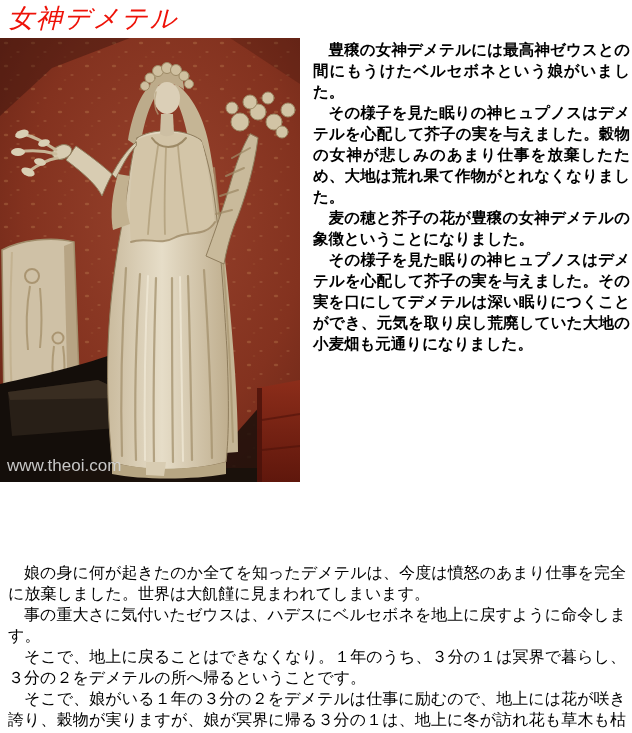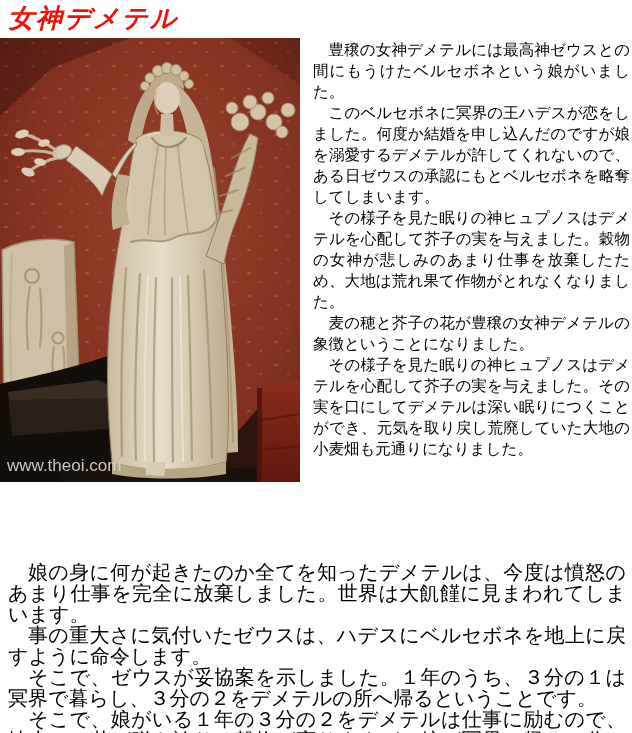--- a/index.html
+++ b/index.html
@@ -5,36 +5,36 @@
   html,body{margin:0;padding:0;}
   body{
     width:632px;height:733px;overflow:hidden;background:#ffffff;
     font-family:"Liberation Sans","DejaVu Sans",sans-serif;
     color:#000;
   }
   .header{height:38px;display:flex;align-items:center;}
   .page-title{
     margin:2px 0 4px 8px;
     font-size:26px;line-height:28px;
-    font-weight:700;font-style:italic;
+    font-weight:400;font-style:italic;
     letter-spacing:2px;
     color:#ee1208;
   }
   .top-row{display:flex;}
   .photo-frame{flex:none;width:300px;height:516px;position:relative;}
   .photo-frame svg{display:block;width:300px;height:444px;}
-  .right-col{flex:1;padding:1px 2px 0 13px;}
+  .right-col{flex:1;padding:1px 2px 0 13px;font-weight:bold;}
   p.jp{
     margin:0;
     font-size:15.5px;line-height:21px;
     text-align:justify;text-indent:1em;
     word-break:break-all;
   }
   .bottom-block{padding:8px 6px 0 8px;}
-  .bottom-block p.jp{font-size:20px;line-height:21px;}
+  .bottom-block p.jp{font-size:16px;line-height:21px;}
 </style>
 </head>
 <body>
 
 <div class="header">
   <h1 class="page-title">女神デメテル</h1>
 </div>
 
 <div class="top-row">
 
@@ -156,26 +156,25 @@
         <path d="M112,424 C140,433 192,433 226,424 L226,436 C192,442 142,442 112,436 Z" fill="#b7a683"></path>
         <path d="M146,424 L166,424 L164,438 L146,437 Z" fill="#d8ccb2"></path>
       </g>
 
       <text x="7" y="433" font-size="17" fill="#d6d6d6" opacity="0.92">www.theoi.com</text>
     </svg>
   </div>
 
   <div class="right-col">
     <p class="jp">豊穣の女神デメテルには最高神ゼウスとの間にもうけたベルセボネという娘がいました。</p>
-    <p class="jp">このベルセボネに冥界の王ハデスが恋をしました。何度か結婚を申し込んだのですが娘を溺愛するデメテルが許してくれないので、ある日ゼウスの承認にもとベルセボネを略奪してしまいます。</p>
     <p class="jp">その様子を見た眠りの神ヒュプノスはデメテルを心配して芥子の実を与えました。穀物の女神が悲しみのあまり仕事を放棄したため、大地は荒れ果て作物がとれなくなりました。</p>
     <p class="jp">麦の穂と芥子の花が豊穣の女神デメテルの象徴ということになりました。</p>
     <p class="jp">その様子を見た眠りの神ヒュプノスはデメテルを心配して芥子の実を与えました。その実を口にしてデメテルは深い眠りにつくことができ、元気を取り戻し荒廃していた大地の小麦畑も元通りになりました。</p>
   </div>
 
 </div>
 
 <div class="bottom-block">
   <p class="jp">娘の身に何が起きたのか全てを知ったデメテルは、今度は憤怒のあまり仕事を完全に放棄しました。世界は大飢饉に見まわれてしまいます。</p>
   <p class="jp">事の重大さに気付いたゼウスは、ハデスにベルセボネを地上に戻すように命令します。</p>
-  <p class="jp">そこで、ゼウスが妥協案を示しました。１年のうち、３分の１は冥界で暮らし、３分の２をデメテルの所へ帰るということです。</p>
+  <p class="jp">そこで、地上に戻ることはできなくなり。１年のうち、３分の１は冥界で暮らし、３分の２をデメテルの所へ帰るということです。</p>
   <p class="jp">そこで、娘がいる１年の３分の２をデメテルは仕事に励むので、地上には花が咲き誇り、穀物が実りますが、娘が冥界に帰る３分の１は、地上に冬が訪れ花も草木も枯れてしまうのでした。</p>
 </div>
 
 </body></html>

